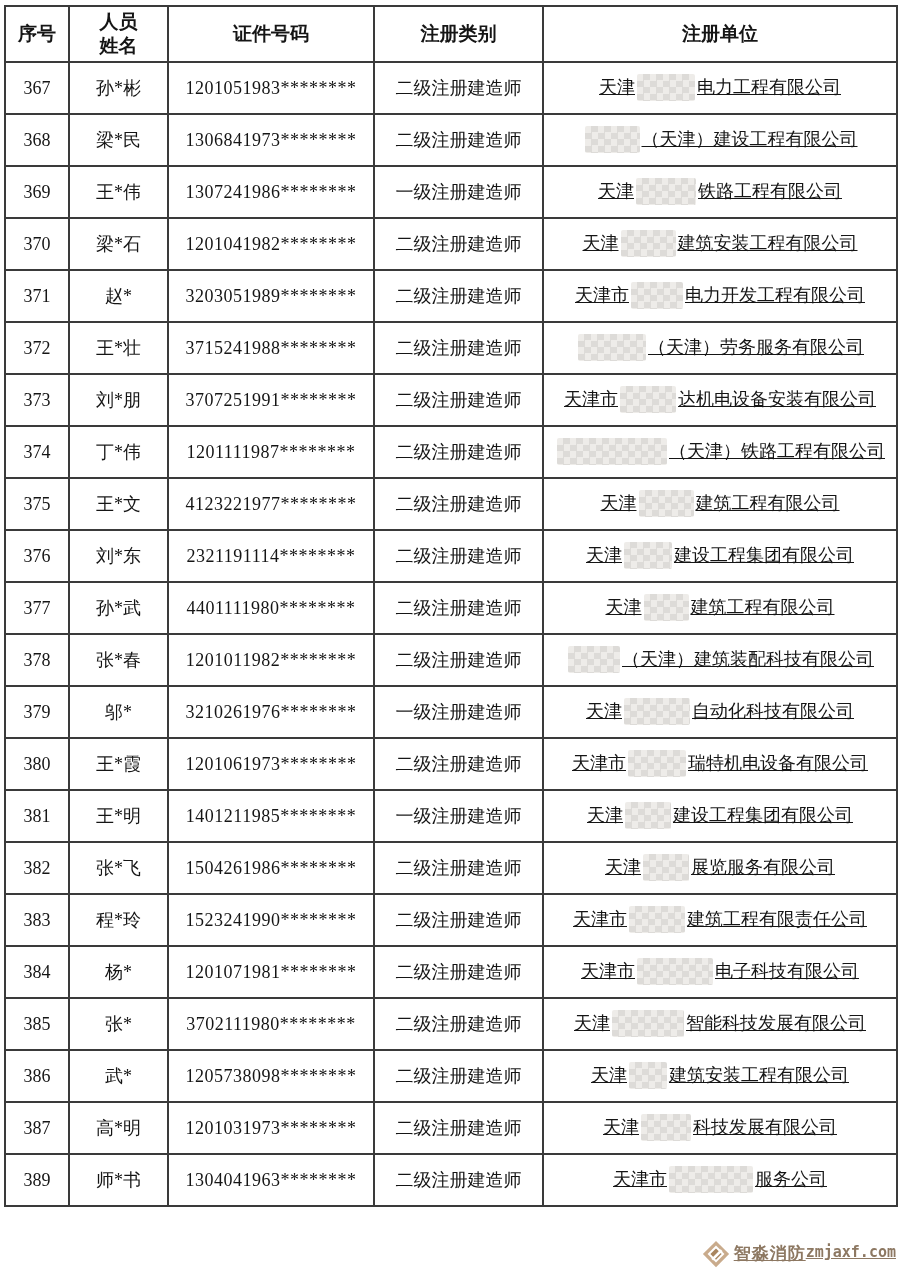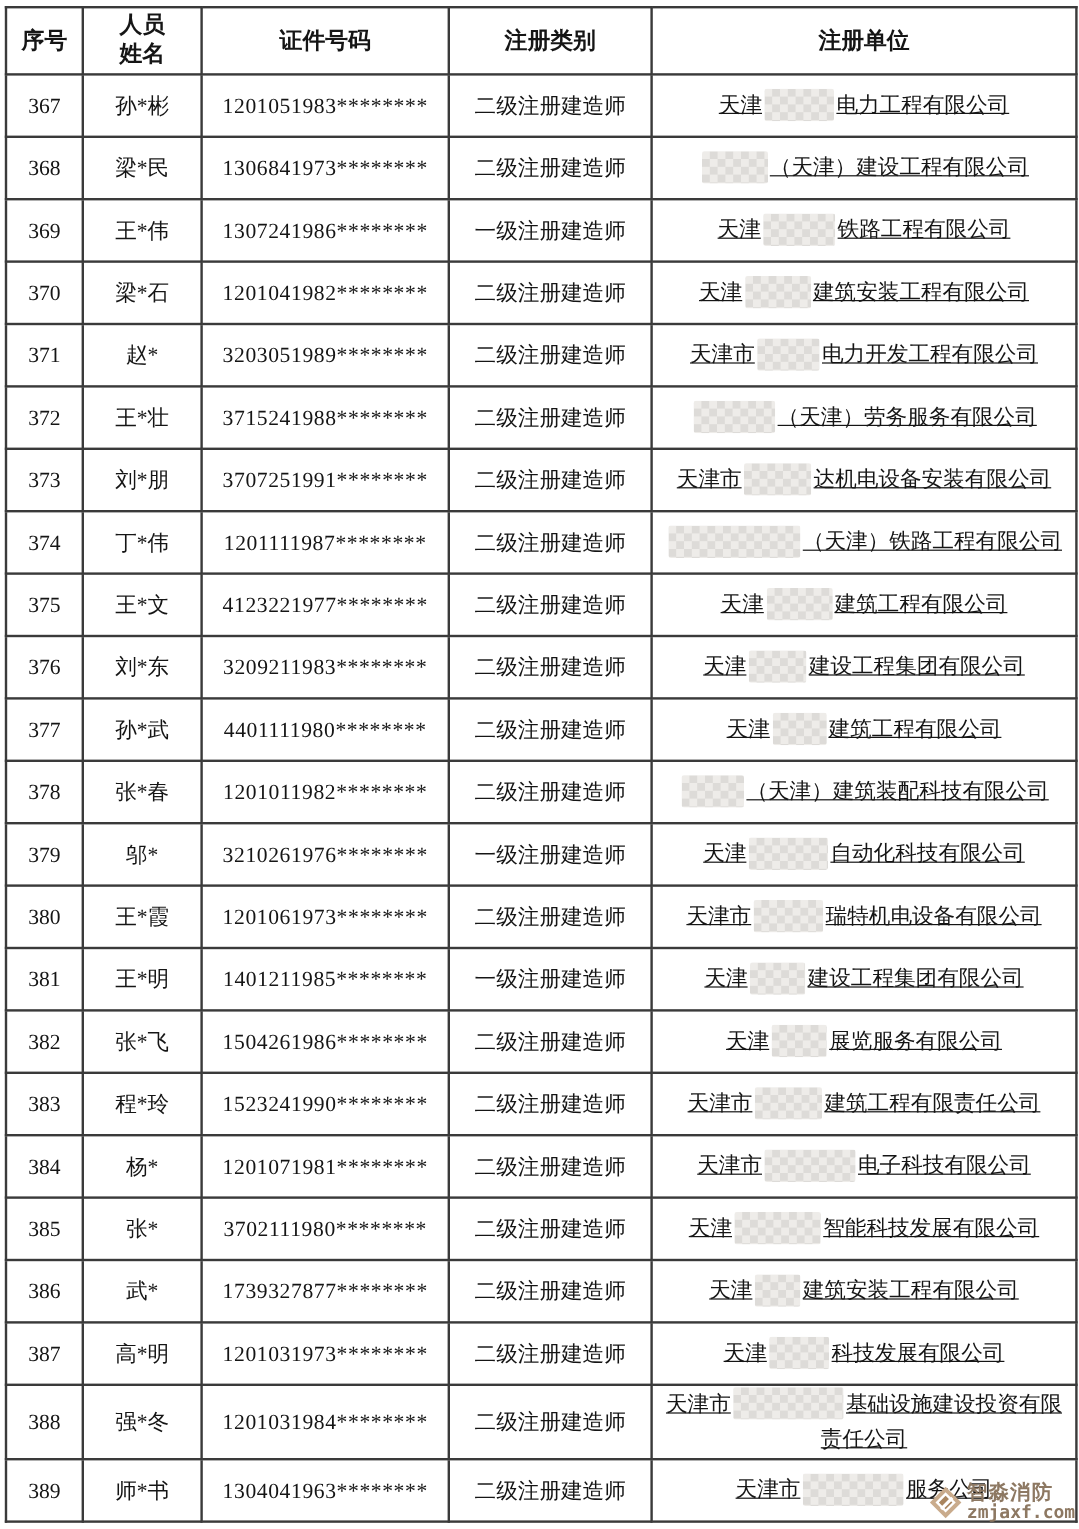--- a/index.html
+++ b/index.html
@@ -26,21 +26,21 @@
   .blur{
     display:inline-block;vertical-align:middle;height:27px;margin:0 2px;
     position:relative;top:-2px;border-radius:2px;
     background:repeating-conic-gradient(#dddbd8 0% 25%, #eeece9 0% 50%);
     background-size:13px 13px;
   }
   .watermark{
     position:absolute;right:3px;bottom:5px;display:flex;align-items:center;
     gap:3px;color:#8d7862;background:transparent;
   }
-  .wm-text{display:flex;flex-direction:column;align-items:flex-start;line-height:1.05;}
+  .wm-text{display:flex;flex-direction:row;align-items:flex-start;line-height:1.05;text-decoration:underline;}
   .wm-brand{font-size:17px;font-weight:700;letter-spacing:1px;font-family:"Liberation Sans",sans-serif;}
   .wm-site{font-size:15px;font-weight:700;font-family:"DejaVu Sans Mono",monospace;}
   .wm-logo{flex:0 0 auto;}
 </style>
 </head>
 <body>
 
 <table class="registry">
   <colgroup>
     <col style="width:64px">
@@ -130,21 +130,21 @@
     <td class="c-no">375</td>
     <td class="c-name">王*文</td>
     <td class="c-id">4123221977********</td>
     <td class="c-cat">二级注册建造师</td>
     <td class="c-org"><span>天津</span><span class="blur" style="width: 55px;"></span><span>建筑工程有限公司</span></td>
   </tr>
 
   <tr>
     <td class="c-no">376</td>
     <td class="c-name">刘*东</td>
-    <td class="c-id">3209211983********</td>
+    <td class="c-id">2321191114********</td>
     <td class="c-cat">二级注册建造师</td>
     <td class="c-org"><span>天津</span><span class="blur" style="width: 48px;"></span><span>建设工程集团有限公司</span></td>
   </tr>
 
   <tr>
     <td class="c-no">377</td>
     <td class="c-name">孙*武</td>
     <td class="c-id">4401111980********</td>
     <td class="c-cat">二级注册建造师</td>
     <td class="c-org"><span>天津</span><span class="blur" style="width: 45px;"></span><span>建筑工程有限公司</span></td>
@@ -210,40 +210,33 @@
     <td class="c-no">385</td>
     <td class="c-name">张*</td>
     <td class="c-id">3702111980********</td>
     <td class="c-cat">二级注册建造师</td>
     <td class="c-org"><span>天津</span><span class="blur" style="width: 72px;"></span><span>智能科技发展有限公司</span></td>
   </tr>
 
   <tr>
     <td class="c-no">386</td>
     <td class="c-name">武*</td>
-    <td class="c-id">1739327877********</td>
+    <td class="c-id">1205738098********</td>
     <td class="c-cat">二级注册建造师</td>
     <td class="c-org"><span>天津</span><span class="blur" style="width: 38px;"></span><span>建筑安装工程有限公司</span></td>
   </tr>
 
   <tr>
     <td class="c-no">387</td>
     <td class="c-name">高*明</td>
     <td class="c-id">1201031973********</td>
     <td class="c-cat">二级注册建造师</td>
     <td class="c-org"><span>天津</span><span class="blur" style="width: 50px;"></span><span>科技发展有限公司</span></td>
   </tr>
 
-  <tr>
-    <td class="c-no">388</td>
-    <td class="c-name">强*冬</td>
-    <td class="c-id">1201031984********</td>
-    <td class="c-cat">二级注册建造师</td>
-    <td class="c-org"><span>天津市</span><span class="blur" style="width: 92px;"></span><span>基础设施建设投资有限责任公司</span></td>
-  </tr>
 
   <tr>
     <td class="c-no">389</td>
     <td class="c-name">师*书</td>
     <td class="c-id">1304041963********</td>
     <td class="c-cat">二级注册建造师</td>
     <td class="c-org"><span>天津市</span><span class="blur" style="width: 84px;"></span><span>服务公司</span></td>
   </tr>
 </tbody>
 </table>

